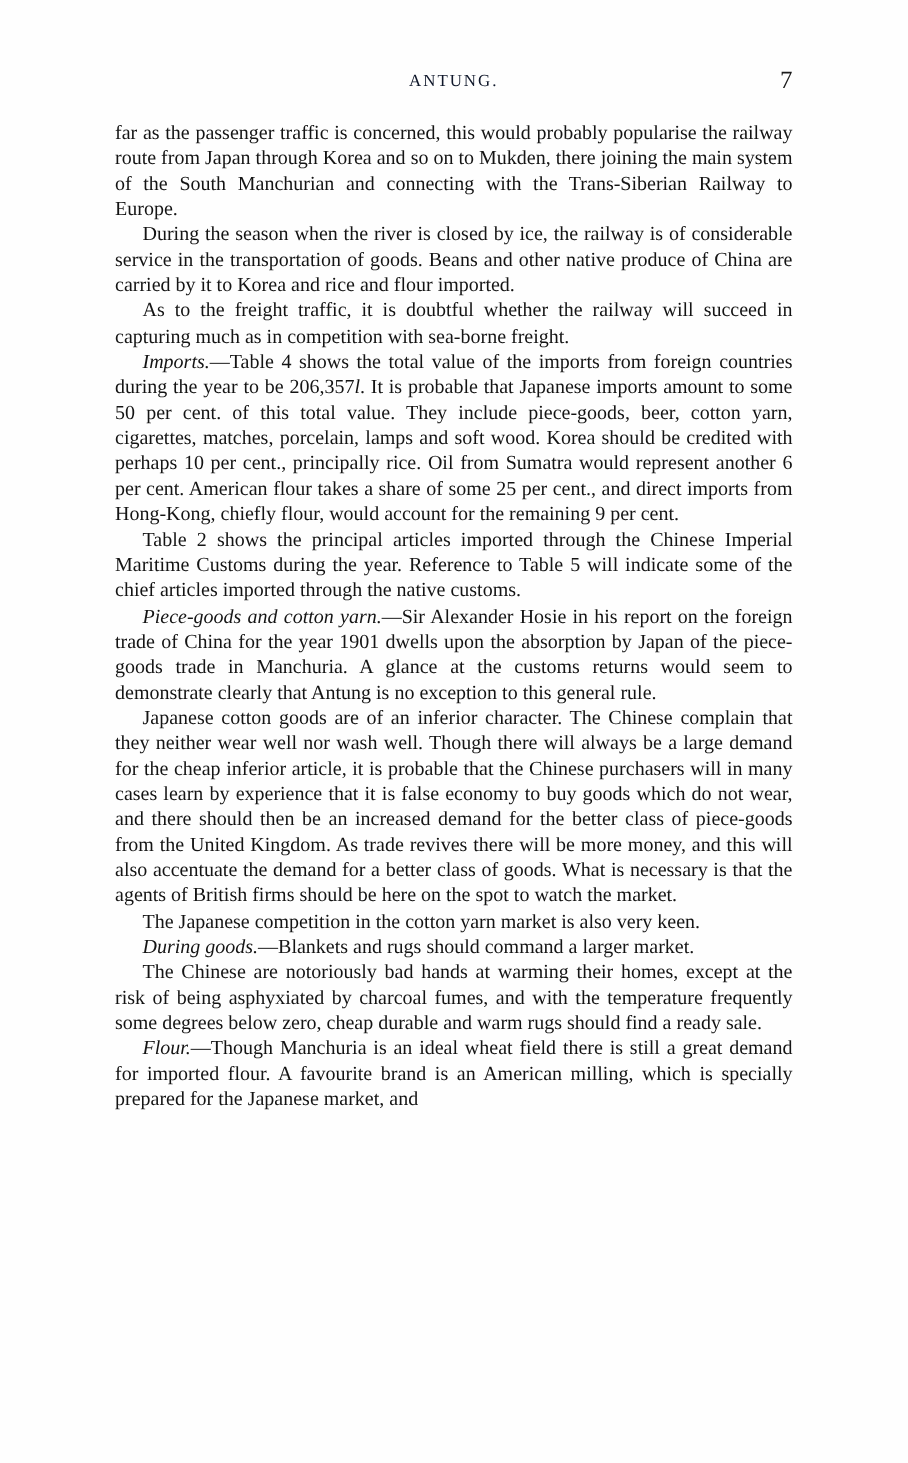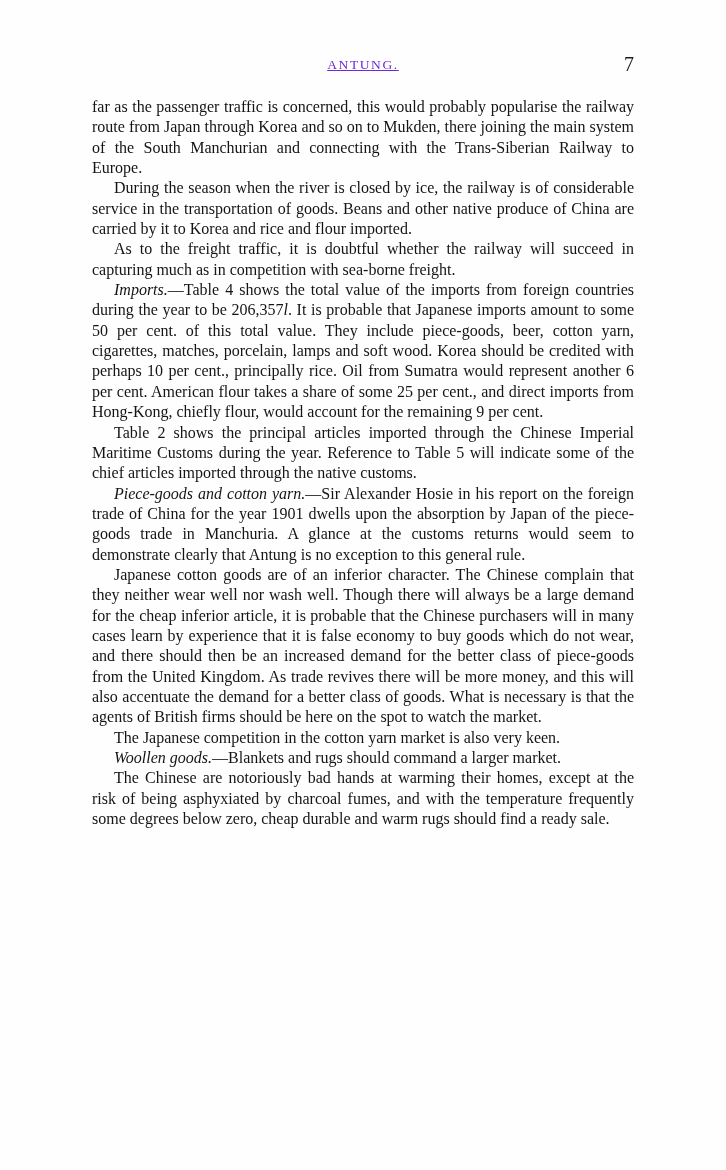--- a/index.html
+++ b/index.html
@@ -27,24 +27,23 @@
     width: 542px;
     height: 20px;
   }
   .running-head .title {
     position: absolute;
     left: 0;
     width: 100%;
     text-align: center;
     font-size: 13.5px;
     letter-spacing: 1.6px;
-    color: #6d28d9;
+    color: #0f172a;
     font-variant: small-caps;
     text-transform: uppercase;
-    text-decoration: underline;
   }
   .running-head .folio {
     position: absolute;
     right: 0;
     top: -4px;
     font-size: 20px;
     color: #1a1a1a;
   }
   .body-text {
     position: absolute;
@@ -88,17 +87,18 @@
 
   <div class="body-text" id="body-text">
       <p class="no-indent"><span>far as the passenger traffic is concerned, this would probably popularise the railway route from Japan through Korea and so on to Mukden, there joining the main system of the South Manchurian and connecting with the Trans-Siberian Railway to Europe.</span></p>
       <p><span>During the season when the river is closed by ice, the railway is of considerable service in the transportation of goods. Beans and other native produce of China are carried by it to Korea and rice and flour imported.</span></p>
       <p><span>As to the freight traffic, it is doubtful whether the railway will succeed in capturing much as in competition with sea-borne freight.</span></p>
       <p><span class="run-in">Imports.</span><span>—Table 4 shows the total value of the imports from foreign countries during the year to be 206,357<span class="it">l</span>. It is probable that Japanese imports amount to some 50 per cent. of this total value. They include piece-goods, beer, cotton yarn, cigarettes, matches, porcelain, lamps and soft wood. Korea should be credited with perhaps 10 per cent., principally rice. Oil from Sumatra would represent another 6 per cent. American flour takes a share of some 25 per cent., and direct imports from Hong-Kong, chiefly flour, would account for the remaining 9 per cent.</span></p>
       <p><span>Table 2 shows the principal articles imported through the Chinese Imperial Maritime Customs during the year. Reference to Table 5 will indicate some of the chief articles imported through the native customs.</span></p>
       <p><span class="run-in">Piece-goods and cotton yarn.</span><span>—Sir Alexander Hosie in his report on the foreign trade of China for the year 1901 dwells upon the absorption by Japan of the piece-goods trade in Manchuria. A glance at the customs returns would seem to demonstrate clearly that Antung is no exception to this general rule.</span></p>
       <p><span>Japanese cotton goods are of an inferior character. The Chinese complain that they neither wear well nor wash well. Though there will always be a large demand for the cheap inferior article, it is probable that the Chinese purchasers will in many cases learn by experience that it is false economy to buy goods which do not wear, and there should then be an increased demand for the better class of piece-goods from the United Kingdom. As trade revives there will be more money, and this will also accentuate the demand for a better class of goods. What is necessary is that the agents of British firms should be here on the spot to watch the market.</span></p>
       <p><span>The Japanese competition in the cotton yarn market is also very keen.</span></p>
-      <p><span class="run-in">Woollen goods.</span><span>—Blankets and rugs should command a larger market.</span></p>
+      <p><span class="run-in">During goods.</span><span>—Blankets and rugs should command a larger market.</span></p>
       <p><span>The Chinese are notoriously bad hands at warming their homes, except at the risk of being asphyxiated by charcoal fumes, and with the temperature frequently some degrees below zero, cheap durable and warm rugs should find a ready sale.</span></p>
+      <p><span class="run-in">Flour.</span><span>—Though Manchuria is an ideal wheat field there is still a great demand for imported flour. A favourite brand is an American milling, which is specially prepared for the Japanese market, and</span></p>
     </div>
 
 </div>
 
 </body></html>

